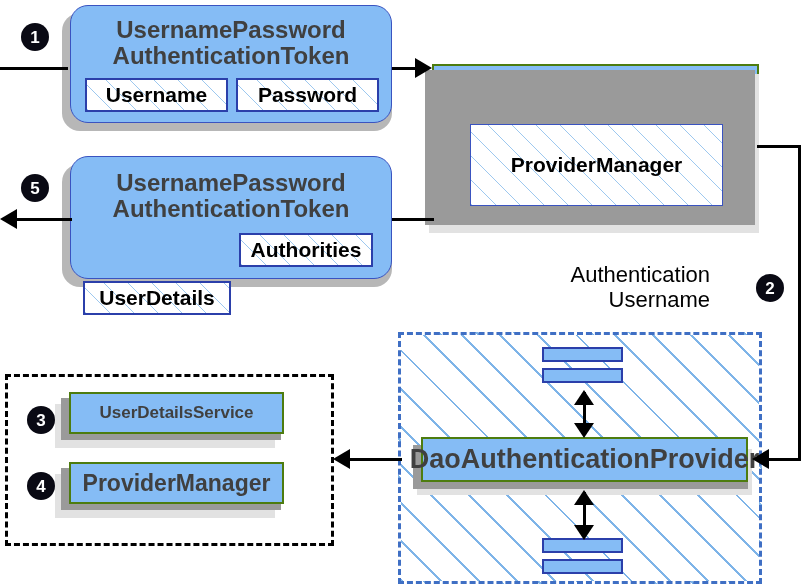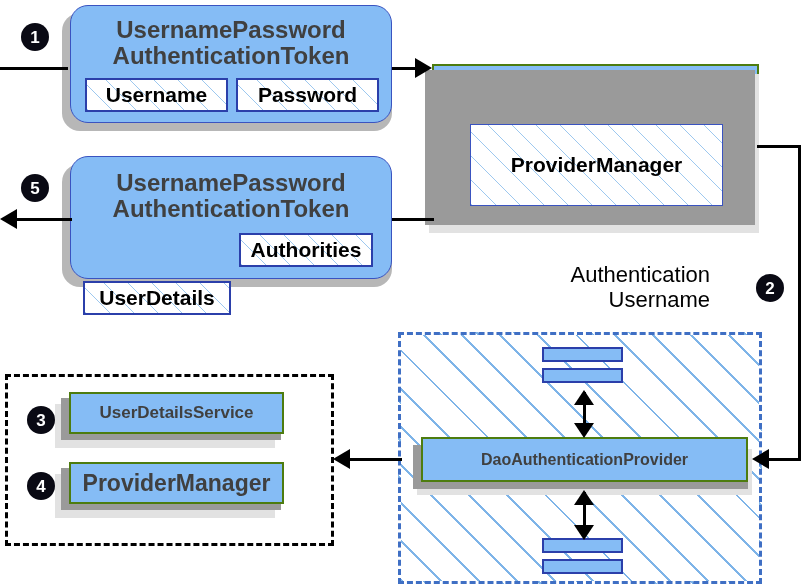--- a/index.html
+++ b/index.html
@@ -252,21 +252,21 @@
   <div class="prov-bar" style="left:542px; top:347px; width:81px; height:15px;"></div>
   <div class="prov-bar" style="left:542px; top:368px; width:81px; height:15px;"></div>
 
   <div class="arrow-up" style="left:574px; top:390px;"></div>
   <div class="vline" style="left:583px; top:392px; height:40px;"></div>
   <div class="arrow-down" style="left:574px; top:423px;"></div>
 
   <div class="sq-shadow-light" style="left:417px; top:449px; width:335px; height:46px;"></div>
   <div class="sq-shadow-dark" style="left:413px; top:445px; width:335px; height:44px;"></div>
 
-  <div class="blue-box abs ctr-text" style="left:421px; top:437px; width:327px; height:45px; font-size:16px; z-index:15;">
+  <div class="blue-box abs ctr-text" style="left:421px; top:437px; width:327px; height:45px; font-size:27px; z-index:15;">
     <span>DaoAuthenticationProvider</span>
   </div>
 
   <div class="arrow-up" style="left:574px; top:490px;"></div>
   <div class="vline" style="left:583px; top:492px; height:42px;"></div>
   <div class="arrow-down" style="left:574px; top:525px;"></div>
 
   <div class="prov-bar" style="left:542px; top:538px; width:81px; height:15px;"></div>
   <div class="prov-bar" style="left:542px; top:559px; width:81px; height:15px;"></div>
 

